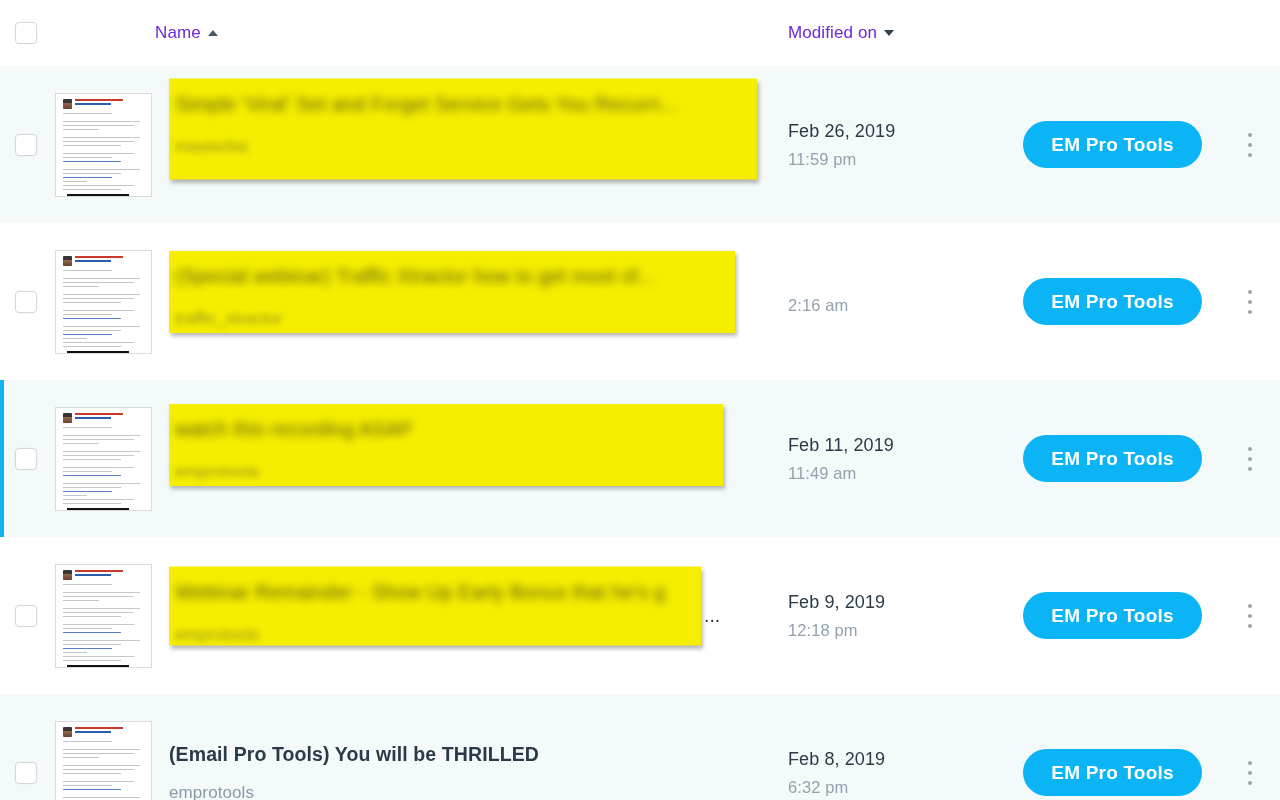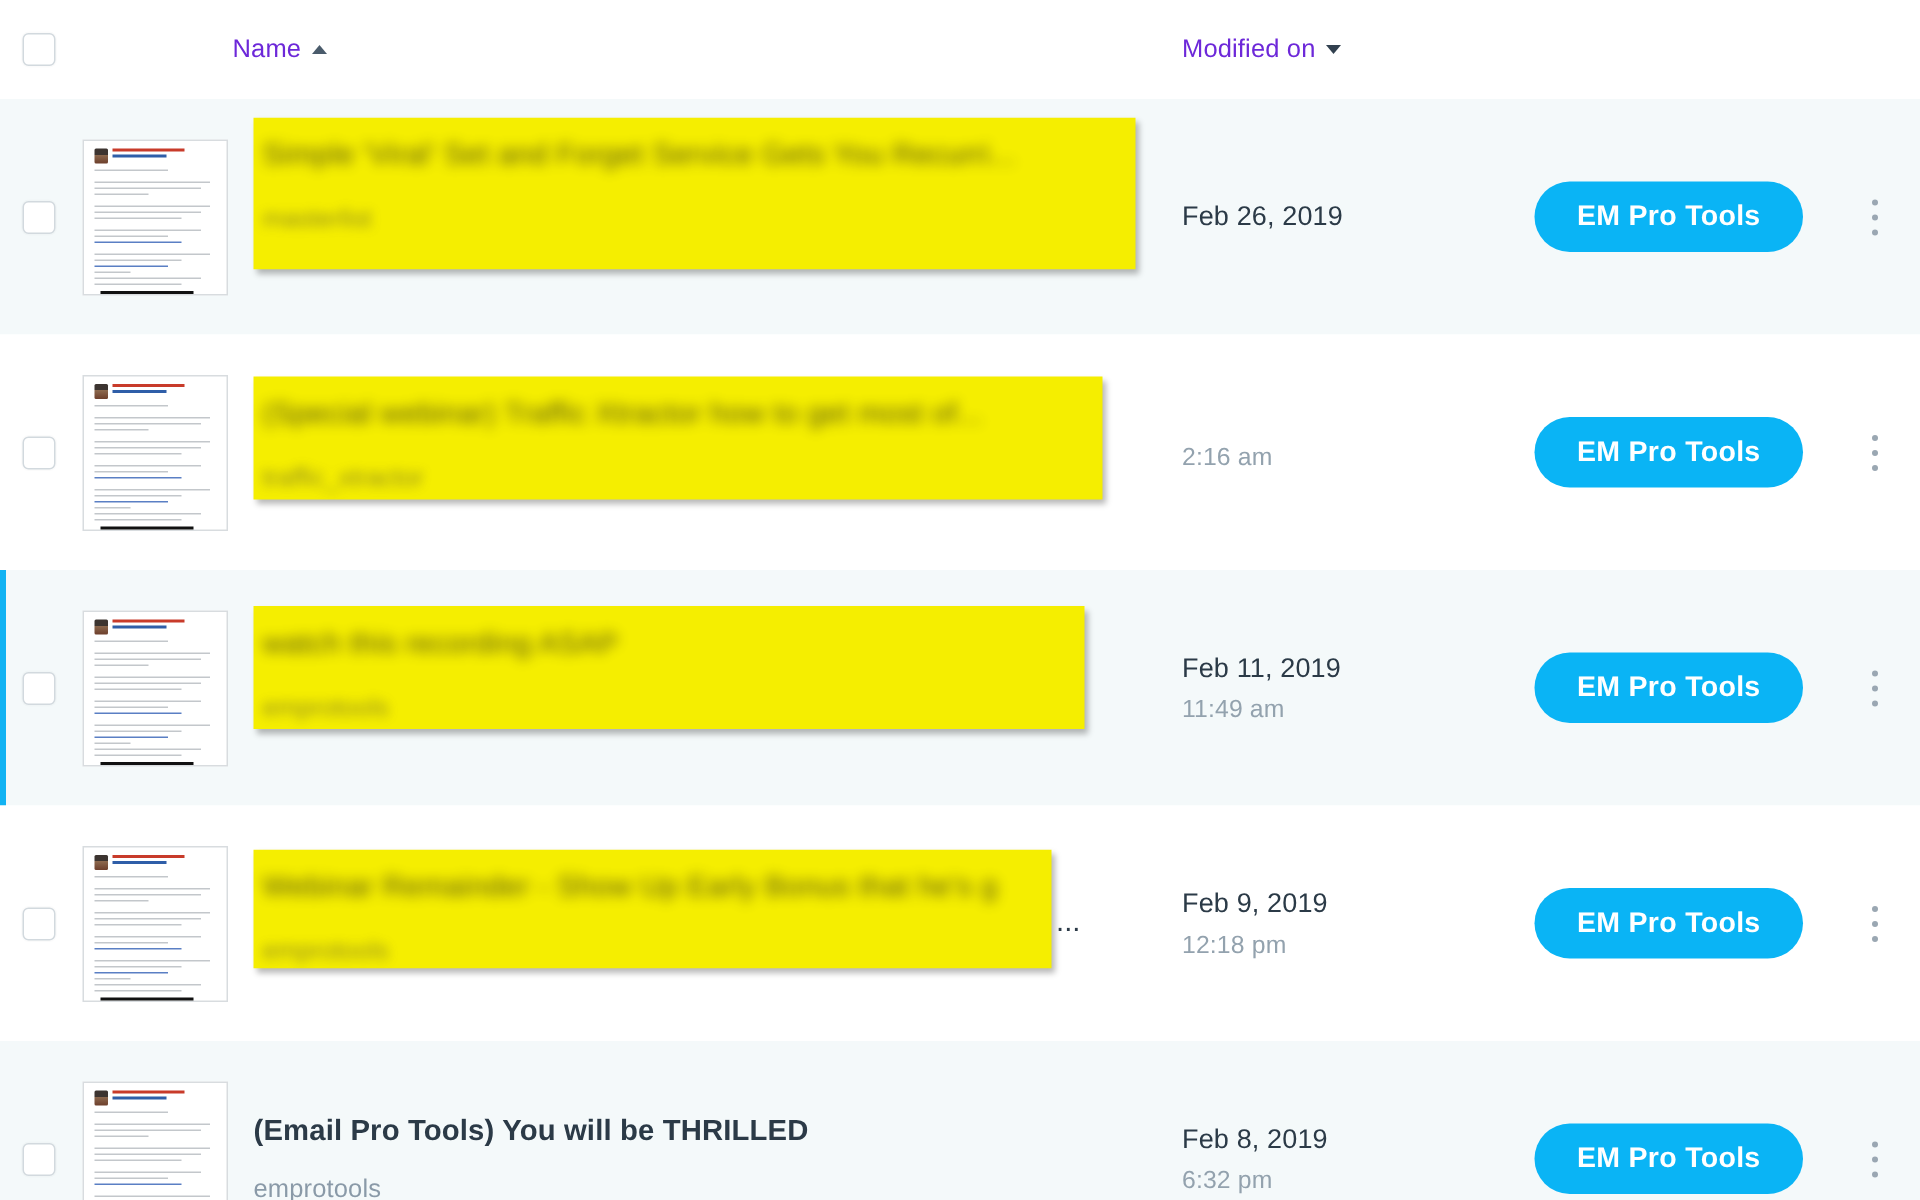--- a/index.html
+++ b/index.html
@@ -289,20 +289,21 @@
     <div class="col-name">
       <div class="name-wrap">
       <div class="redact" style="left:14px; top:calc(50% + -16px); transform:translateY(-50%); width:588px; height:101px;">
         <div class="r-title" style="left:6px; top:14px; width:545px;">Simple 'Viral' Set and Forget Service Gets You Recurri...</div>
         <div class="r-sub" style="left:6px; top:58px; width:95px;">masterlist</div>
       </div>
       </div>
     </div>
     <div class="col-date">
       <div class="date-main">Feb 26, 2019</div>
+      <div class="date-time">11:59 pm</div>
     </div>
     <div class="col-action">
       <button class="pill">EM Pro Tools</button>
     </div>
     <div class="col-menu">
       <div class="kebab">
         <i></i>
             <i></i>
             <i></i>
       </div>

